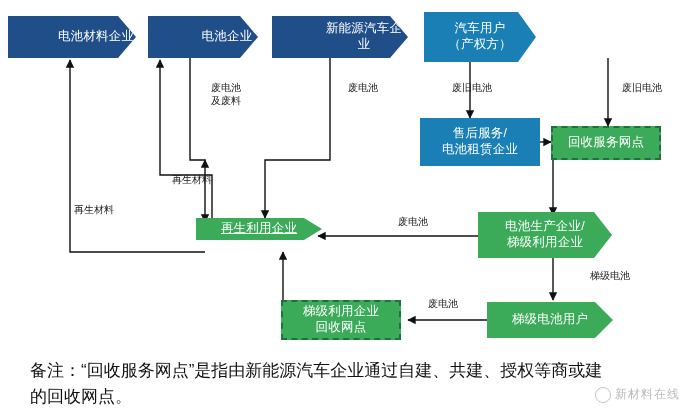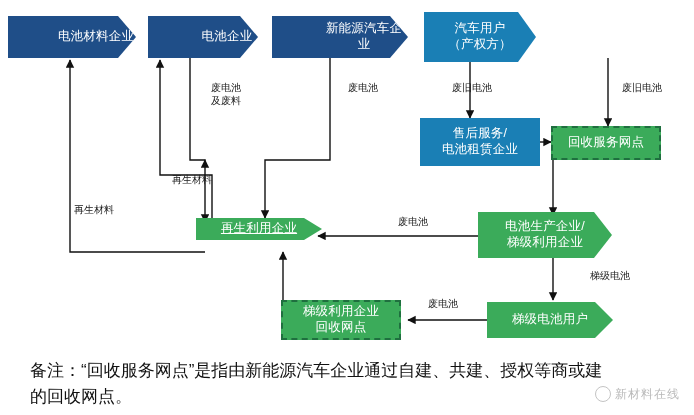--- a/index.html
+++ b/index.html
@@ -46,21 +46,21 @@
     color:#111;
     line-height:1.55;
     white-space:pre-line;
   }
   .wm{
     position:absolute;
     right:14px;bottom:12px;
     font-size:12px;
     color:#b9b9b9;
     letter-spacing:1px;
-    display:flex;gap:4px;
+    display:flex;align-items:center;gap:4px;
   }
   .wm .circ{
     width:14px;height:14px;border-radius:50%;
     border:1px solid #c4c4c4;
     display:inline-block;
   }
   svg{position:absolute;left:0;top:0;}
 </style>
 </head>
 <body>

